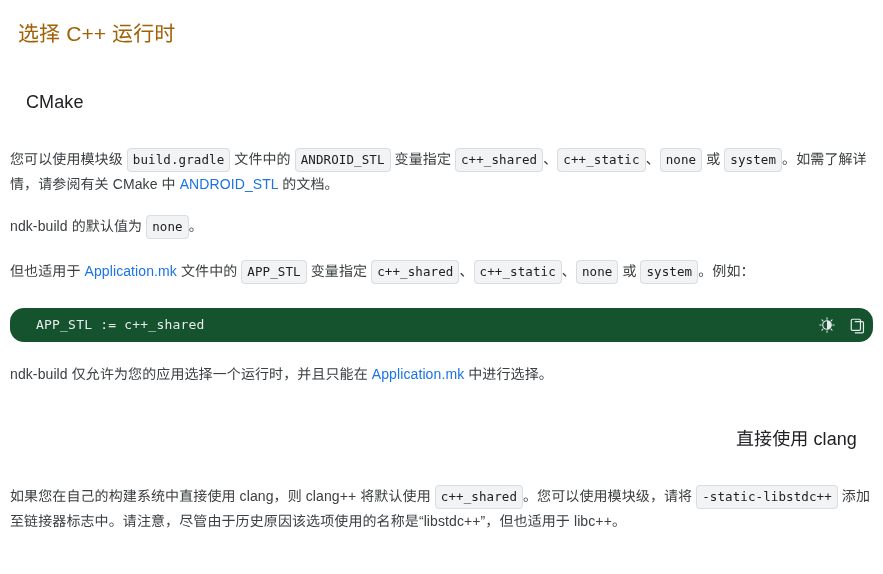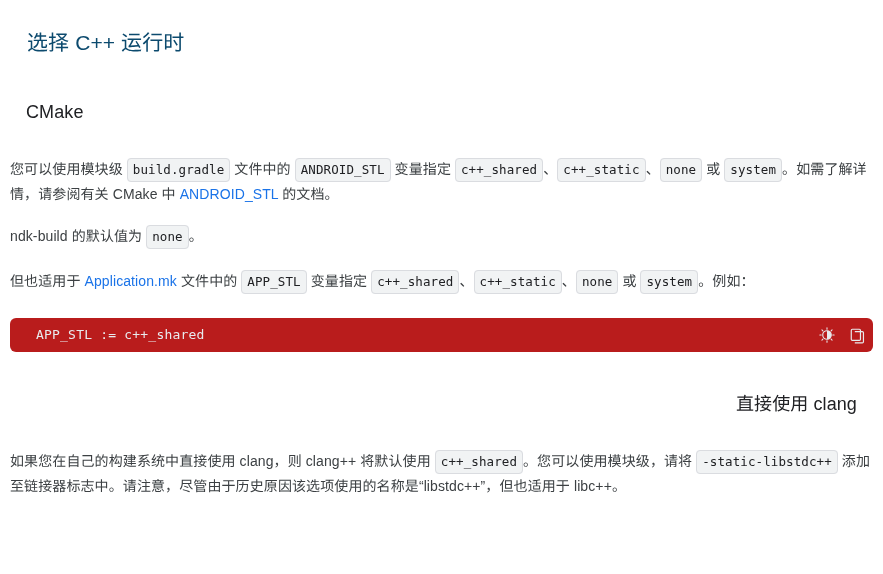--- a/index.html
+++ b/index.html
@@ -20,22 +20,22 @@
   .page {
     padding: 0 10px 0 10px;
     box-sizing: border-box;
     width: 883px;
   }
 
   h1.doc-title {
     font-size: 21px;
     line-height: 28px;
     font-weight: 400;
-    color: #0c4a6e;
-    margin: 17px;
+    color: #a16207;
+    margin: 8px;
     padding: 12px 0 0 0;
     letter-spacing: .1px;
   }
 
   h2.section-title {
     font-size: 18px;
     line-height: 24px;
     font-weight: 400;
     color: #202124;
     margin: 16px;
@@ -82,22 +82,22 @@
 
   a.doclink {
     color: #1a73e8;
     text-decoration: none;
   }
 
   
   .codeblock {
     position: relative;
     margin: 24px 0 0 0;
-    background: #b91c1c;
-    border-radius: 6px;
+    background: #14532d;
+    border-radius: 14px;
     height: 34px;
     display: flex;
     align-items: flex-start;
     width: 100%;
     box-sizing: border-box;
   }
 
   .codeblock pre {
     margin: 0;
     padding: 0 0 0 26px;
@@ -171,18 +171,19 @@
       </button>
       <button class="icon-btn" title="copy">
         <svg width="17" height="17" viewBox="0 0 24 24" aria-hidden="true">
           <rect x="3.2" y="3.2" width="13" height="15.6" rx="1.6" fill="none" stroke="#e8eaed" stroke-width="1.7"></rect>
           <path d="M8.2 6.6 h10.6 a1.6 1.6 0 0 1 1.6 1.6 v12.6 a1.6 1.6 0 0 1 -1.6 1.6 h-10.6" fill="none" stroke="#e8eaed" stroke-width="1.7"></path>
         </svg>
       </button>
     </div>
   </div>
 
+  <p class="para gap-lg"><span>ndk-build 仅允许为您的应用选择一个运行时，并且只能在 </span><a class="doclink" href="#">Application.mk</a><span> 中进行选择。</span></p>
 
   <h2 class="section-title tight">直接使用 clang</h2>
 
   <p class="para"><span>如果您在自己的构建系统中直接使用 clang，则 clang++ 将默认使用 </span><code class="chip">c++_shared</code><span>。您可以使用模块级，请将 </span><code class="chip wrapping">-static-libstdc++</code><span> 添加至链接器标志中。请注意，尽管由于历史原因该选项使用的名称是“libstdc++”，但也适用于 libc++。</span></p>
 
 </div>
 
 </body></html>

